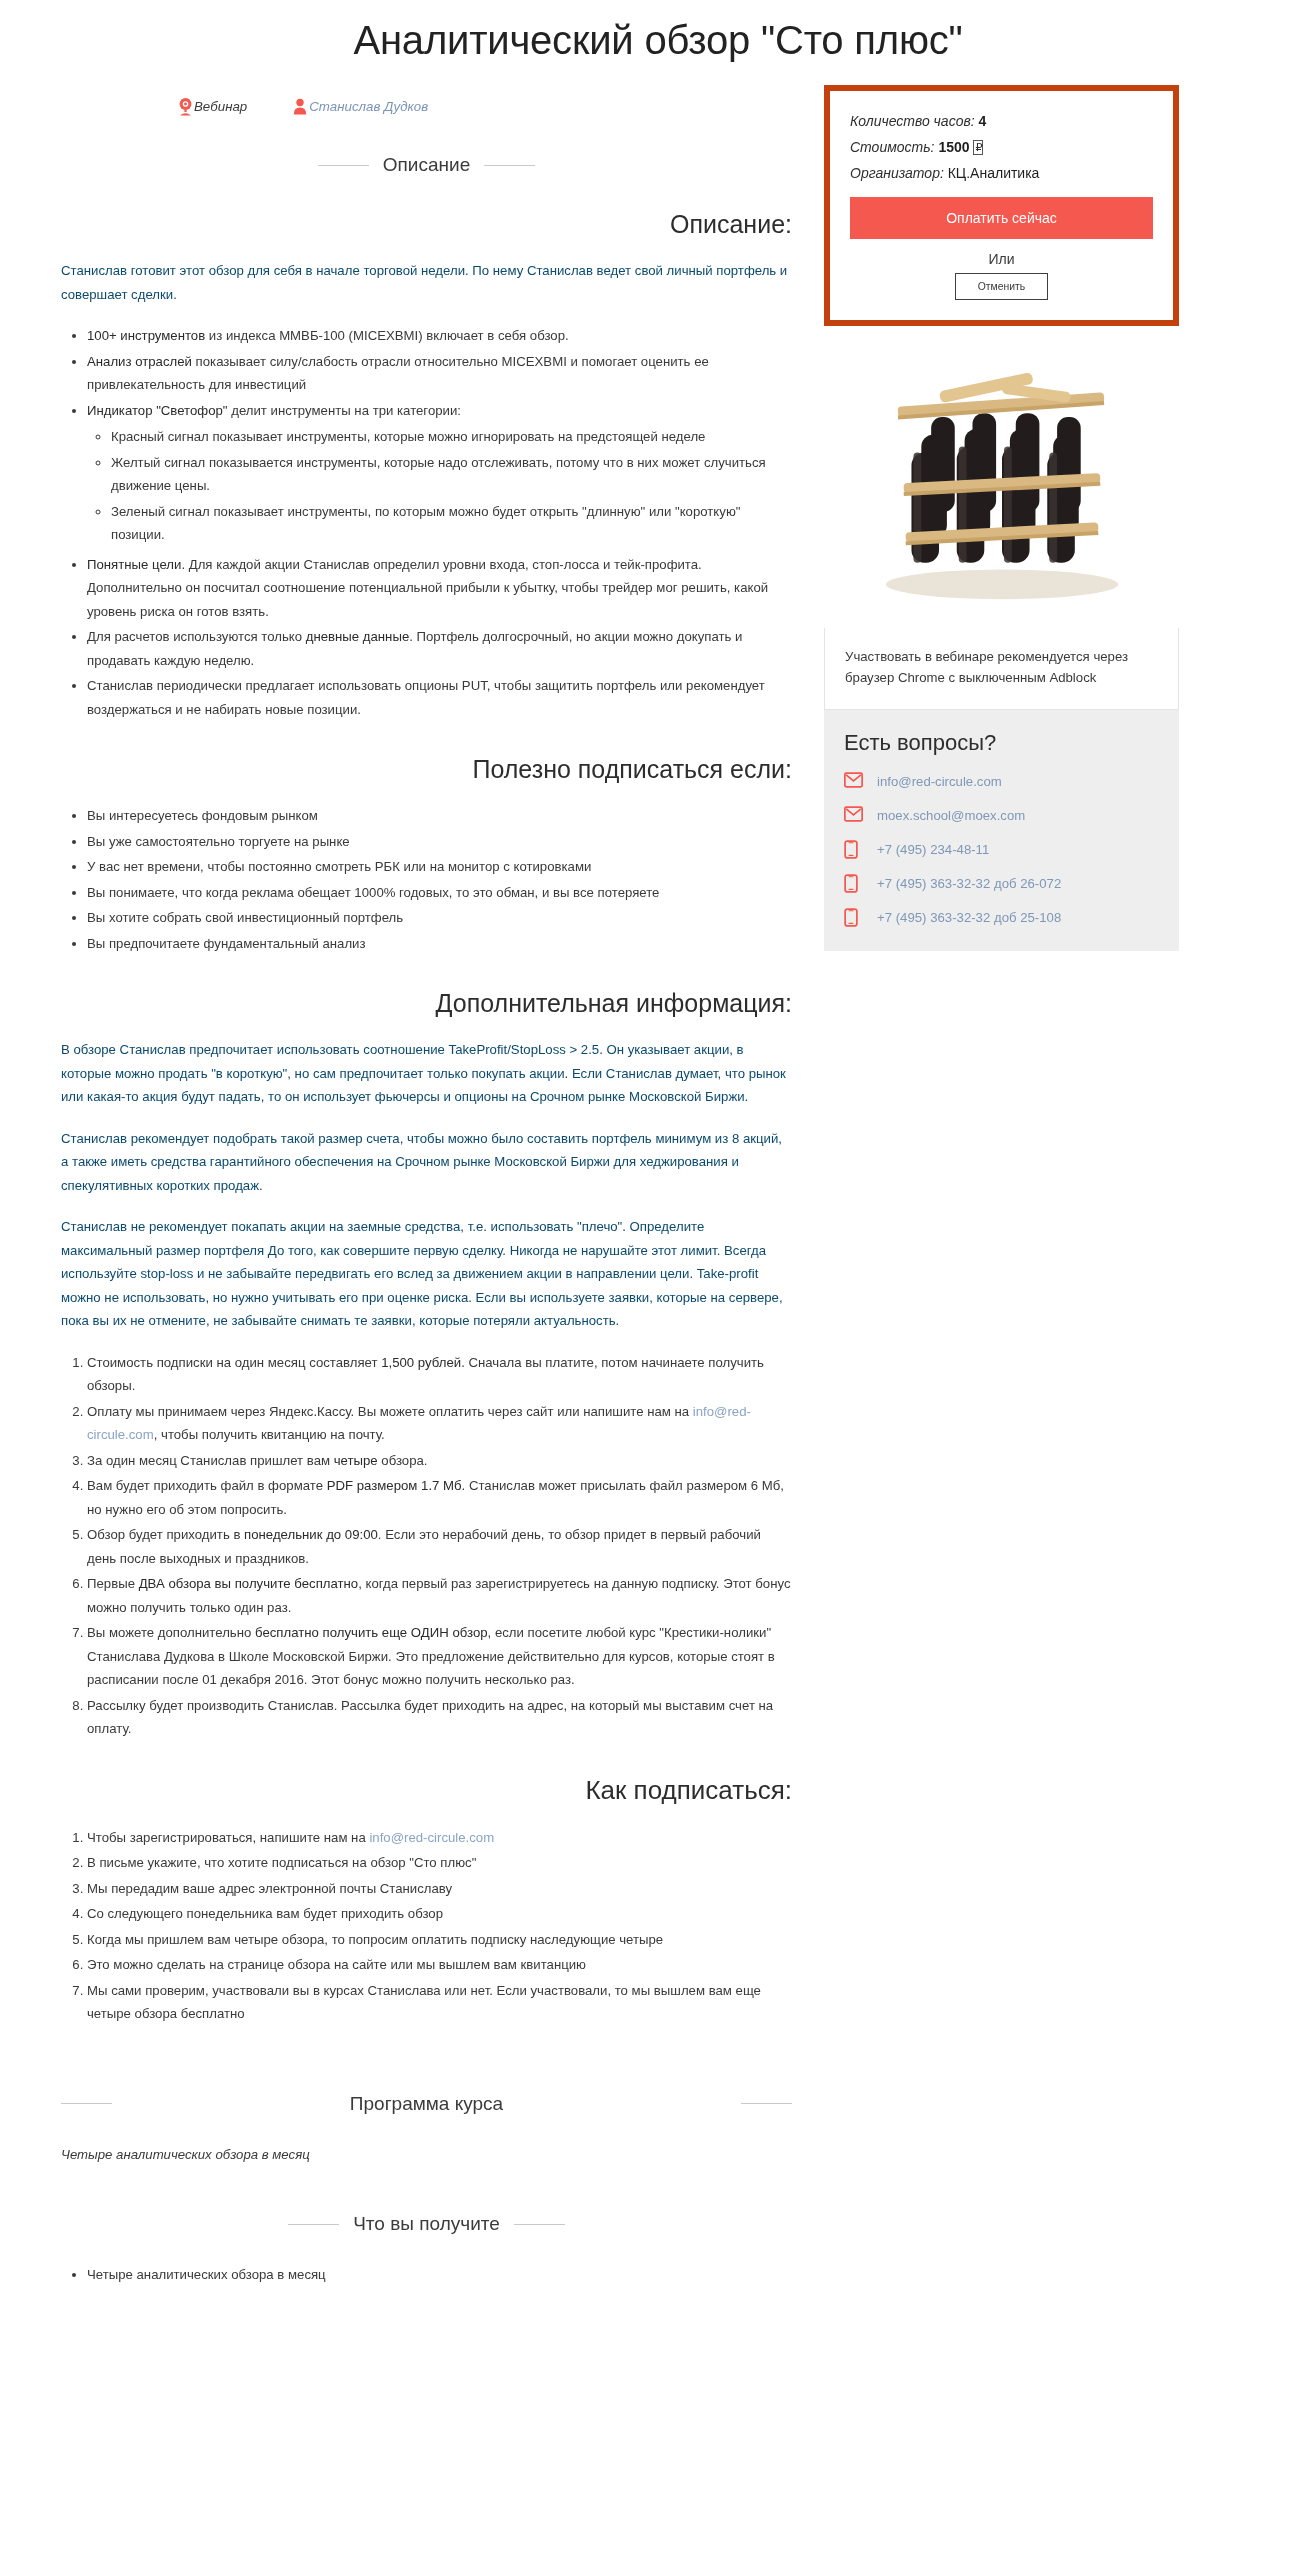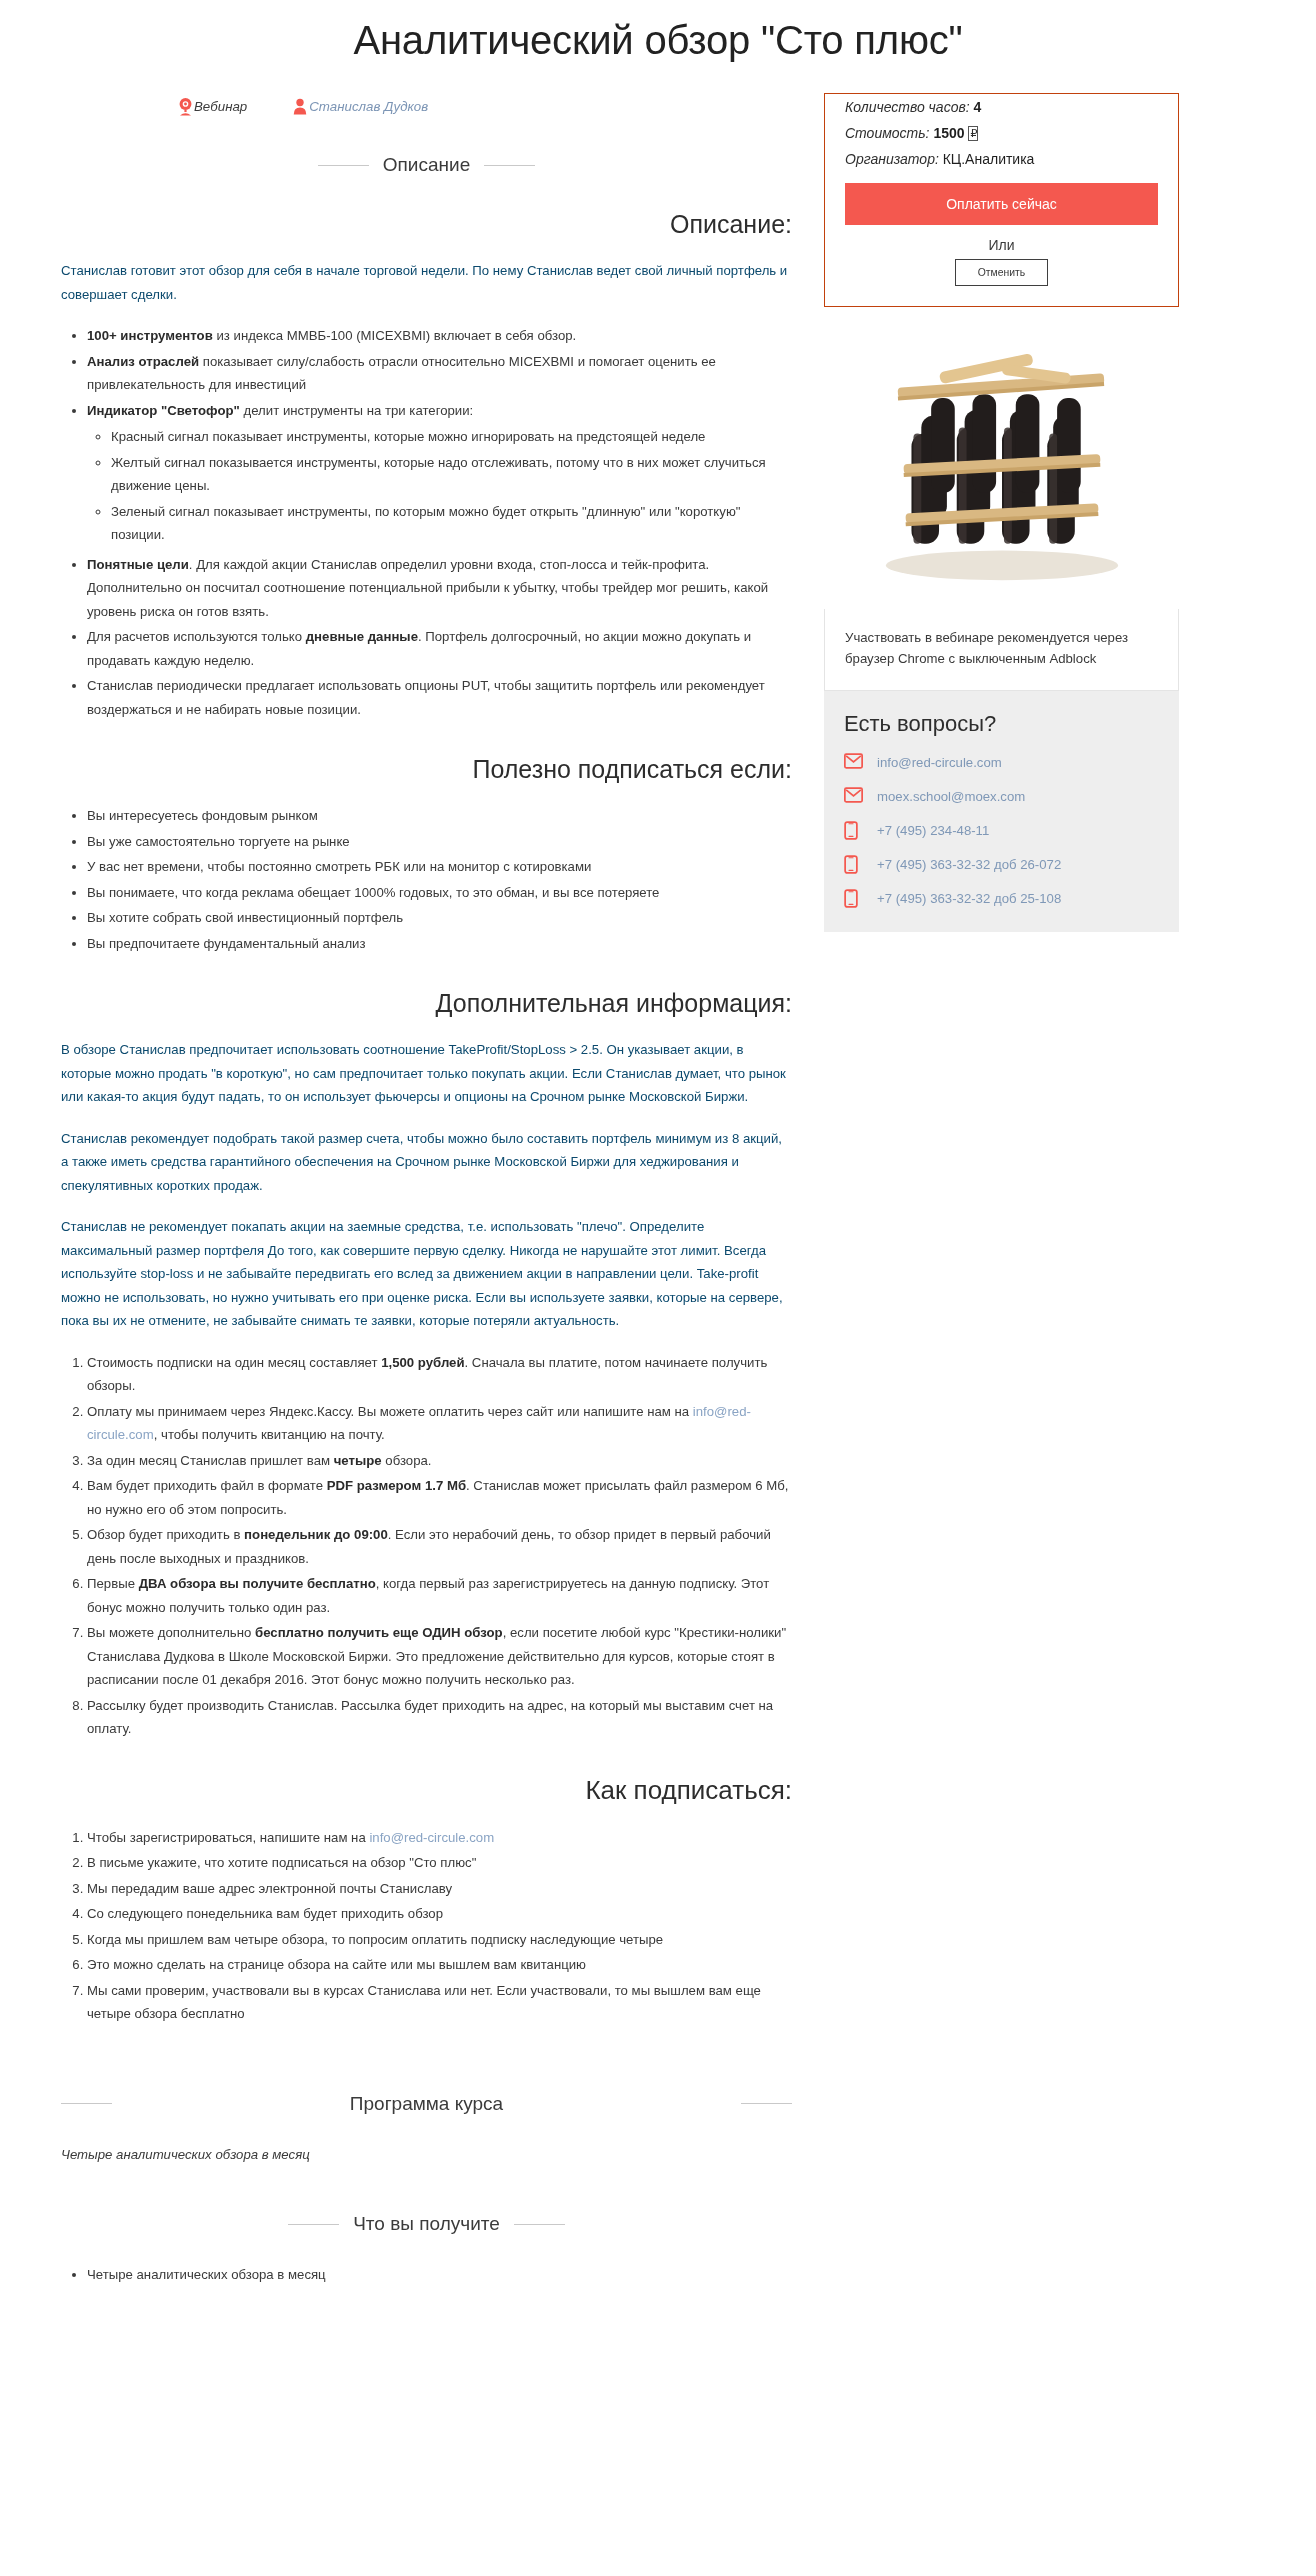--- a/index.html
+++ b/index.html
@@ -103,37 +103,37 @@
   ul.bul li, ol.num li {
     font-size: 13.2px;
     line-height: 1.78;
     color: #3a3a3a;
     margin: 0 0 2px 0;
   }
   ul.bul ul.bul {
     margin: 3px 0 6px 0;
     padding-left: 24px;
   }
-  li b, p b, span.b { font-weight: bold; color: #2b2b2b; text-align: center; }
+  li b, p b, span.b { font-weight: normal; color: #2b2b2b; text-align: center; }
   a.inline { color: #8aa4c4; text-decoration: none; }
 
   .sub-note {
     font-size: 13.2px;
     line-height: 1.78;
     color: #3a3a3a;
     font-style: italic;
     margin: 0 0 6px 0;
   }
 
   
   .card {
-    border: 1px solid #c2410c;
+    border: 6px solid #c2410c;
     background: #fff;
-    padding: 5px 20px 20px 20px;
-    margin-top: 12px;
+    padding: 22px 20px 20px 20px;
+    margin-top: 4px;
   }
   .card-line {
     font-size: 14px;
     color: #2f2f2f;
     margin: 0 0 10px 0;
     font-style: italic;
   }
   .card-line .val { font-style: normal; font-weight: bold; color: #1f1f1f; }
   .card-line .val-plain { font-style: normal; font-weight: 400; color: #1f1f1f; }
   .rub-glyph {

